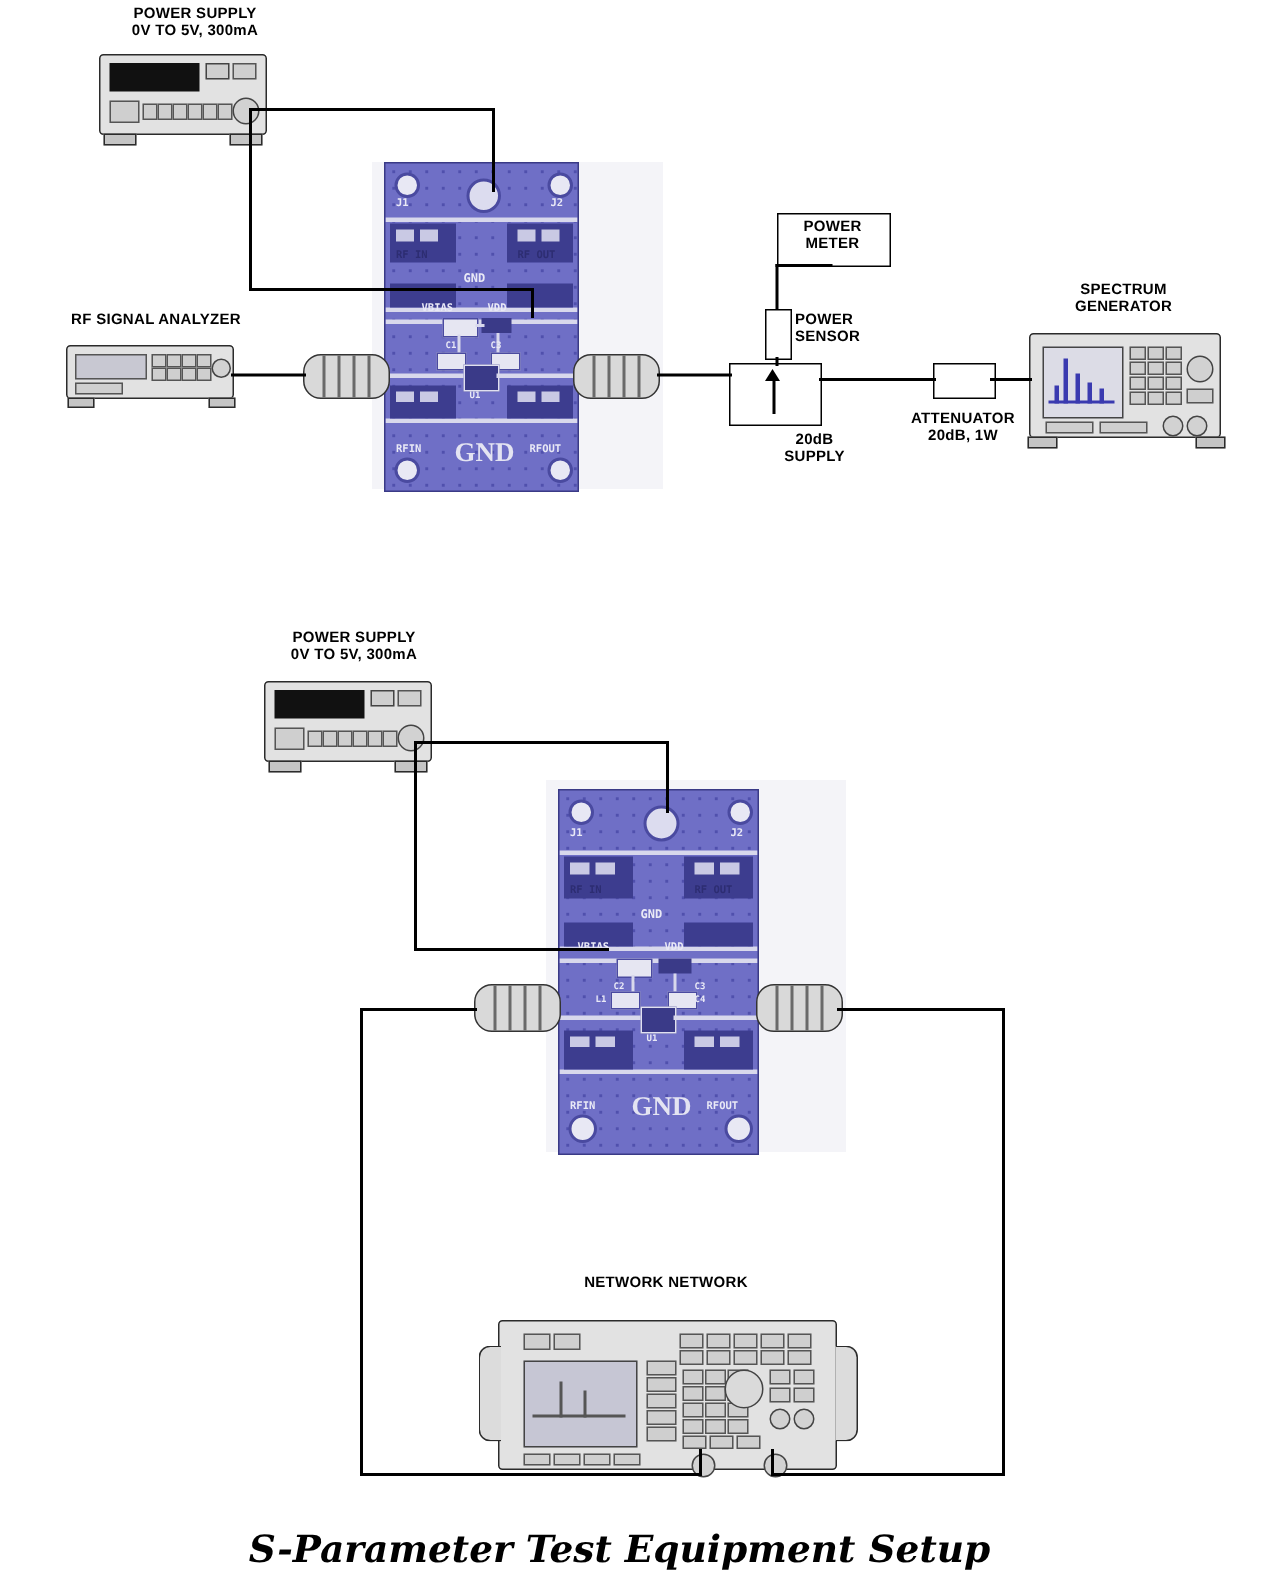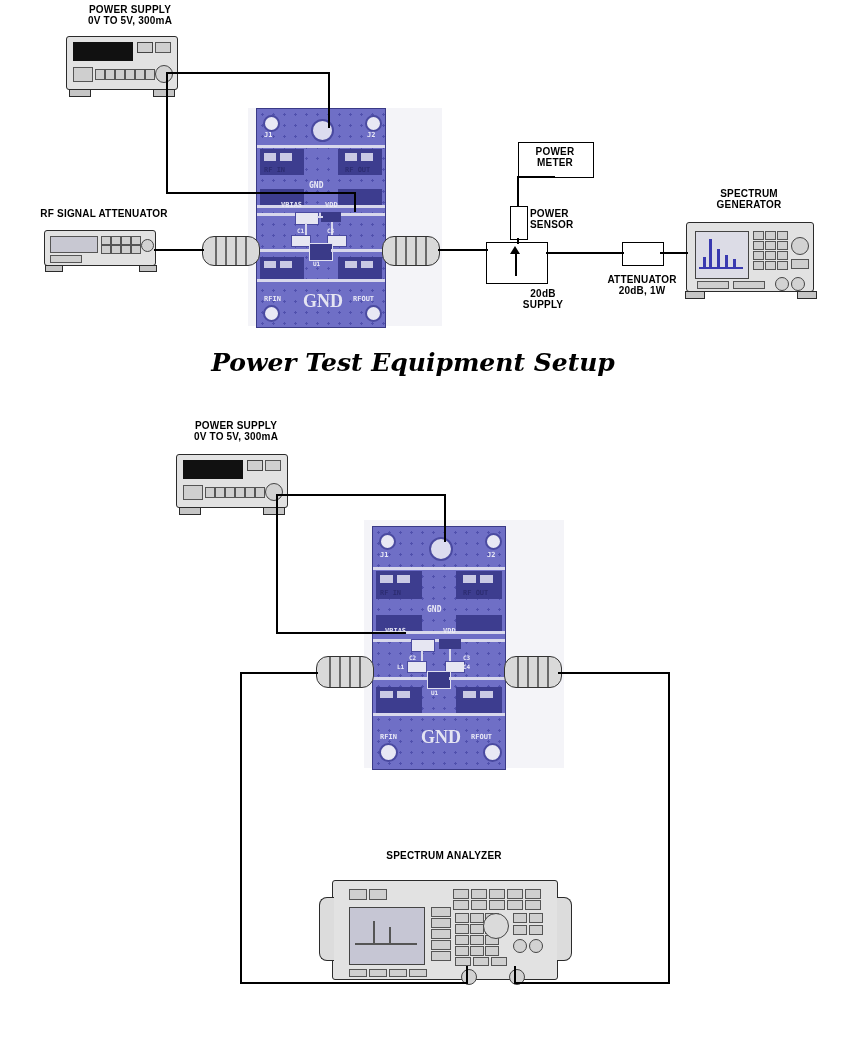--- a/index.html
+++ b/index.html
@@ -243,21 +243,21 @@
       <div class="band" style="left:32px;"></div>
       <div class="band" style="left:42px;"></div>
     </div>
     <div class="sma" style="left:382px;top:236px;width:56px;height:28px;">
       <div class="band" style="left:12px;"></div>
       <div class="band" style="left:22px;"></div>
       <div class="band" style="left:32px;"></div>
       <div class="band" style="left:42px;"></div>
     </div>
 
-    <div class="abs lbl" style="left:14px;top:208px;width:180px;">RF SIGNAL ATTENUATOR</div>
+    <div class="abs lbl" style="left:14px;top:208px;width:180px;">RF SIGNAL ANALYZER</div>
     <div class="instr abs" style="left:44px;top:230px;width:110px;height:34px;">
       <div class="screen-black" style="left:5px;top:5px;width:46px;height:15px;background:#c8c8d2;border:1px solid #555;"></div>
       <div class="btn-sm" style="left:56px;top:5px;width:8px;height:7px;"></div>
       <div class="btn-sm" style="left:66px;top:5px;width:8px;height:7px;"></div>
       <div class="btn-sm" style="left:76px;top:5px;width:8px;height:7px;"></div>
       <div class="btn-sm" style="left:86px;top:5px;width:8px;height:7px;"></div>
       <div class="btn-sm" style="left:56px;top:14px;width:8px;height:7px;"></div>
       <div class="btn-sm" style="left:66px;top:14px;width:8px;height:7px;"></div>
       <div class="btn-sm" style="left:76px;top:14px;width:8px;height:7px;"></div>
       <div class="btn-sm" style="left:86px;top:14px;width:8px;height:7px;"></div>
@@ -333,21 +333,20 @@
 
     <div class="wire wv" style="left:517px;top:238px;height:6px;"></div>
 
     <div class="wire wv" style="left:517px;top:176px;height:30px;"></div>
     <div class="wire wh" style="left:517px;top:176px;width:38px;"></div>
 
     <div class="wire wh" style="left:546px;top:252px;width:78px;"></div>
 
     <div class="wire wh" style="left:660px;top:252px;width:28px;"></div>
 
-    <div class="abs caption" style="left:0;top:348px;width:826px;">Power Test Equipment Setup</div>
   </div>
 
   <div class="abs" style="left:0;top:410px;width:850px;height:648px;">
 
     <div class="abs lbl" style="left:146px;top:10px;width:180px;">POWER SUPPLY
 0V TO 5V, 300mA</div>
 
     <div class="instr abs" style="left:176px;top:44px;width:110px;height:52px;">
       <div class="screen-black" style="left:6px;top:5px;width:60px;height:19px;"></div>
       <div class="screen-grey" style="left:70px;top:5px;width:14px;height:9px;background:#cfcfcf;"></div>
@@ -437,21 +436,21 @@
       <div class="band" style="left:32px;"></div>
       <div class="band" style="left:42px;"></div>
     </div>
     <div class="sma" style="left:504px;top:246px;width:56px;height:30px;">
       <div class="band" style="left:12px;"></div>
       <div class="band" style="left:22px;"></div>
       <div class="band" style="left:32px;"></div>
       <div class="band" style="left:42px;"></div>
     </div>
 
-    <div class="abs lbl" style="left:322px;top:440px;width:244px;">SPECTRUM ANALYZER</div>
+    <div class="abs lbl" style="left:322px;top:440px;width:244px;">NETWORK NETWORK</div>
     <div class="instr abs" style="left:332px;top:470px;width:224px;height:98px;">
       <div class="screen-grey" style="left:16px;top:26px;width:74px;height:56px;background:#c6c6d4;"></div>
 
       <div class="abs" style="left:22px;top:62px;width:62px;height:2px;background:#555;"></div>
       <div class="abs" style="left:40px;top:40px;width:2px;height:24px;background:#555;"></div>
       <div class="abs" style="left:56px;top:46px;width:2px;height:18px;background:#555;"></div>
 
       <div class="btn-sm" style="left:16px;top:8px;width:16px;height:9px;"></div>
       <div class="btn-sm" style="left:36px;top:8px;width:16px;height:9px;"></div>
       <div class="btn-sm" style="left:16px;top:88px;width:16px;height:6px;"></div>
@@ -516,15 +515,16 @@
     <div class="wire wh" style="left:240px;top:262px;width:78px;"></div>
     <div class="wire wv" style="left:240px;top:262px;height:312px;"></div>
     <div class="wire wh" style="left:240px;top:572px;width:228px;"></div>
     <div class="wire wv" style="left:466px;top:556px;height:18px;"></div>
 
     <div class="wire wh" style="left:558px;top:262px;width:112px;"></div>
     <div class="wire wv" style="left:668px;top:262px;height:312px;"></div>
     <div class="wire wh" style="left:514px;top:572px;width:156px;"></div>
     <div class="wire wv" style="left:514px;top:556px;height:18px;"></div>
 
+    <div class="abs caption" style="left:0;top:608px;width:826px;">S-Parameter Test Equipment Setup</div>
   </div>
 
 </div>
 
 </body></html>

